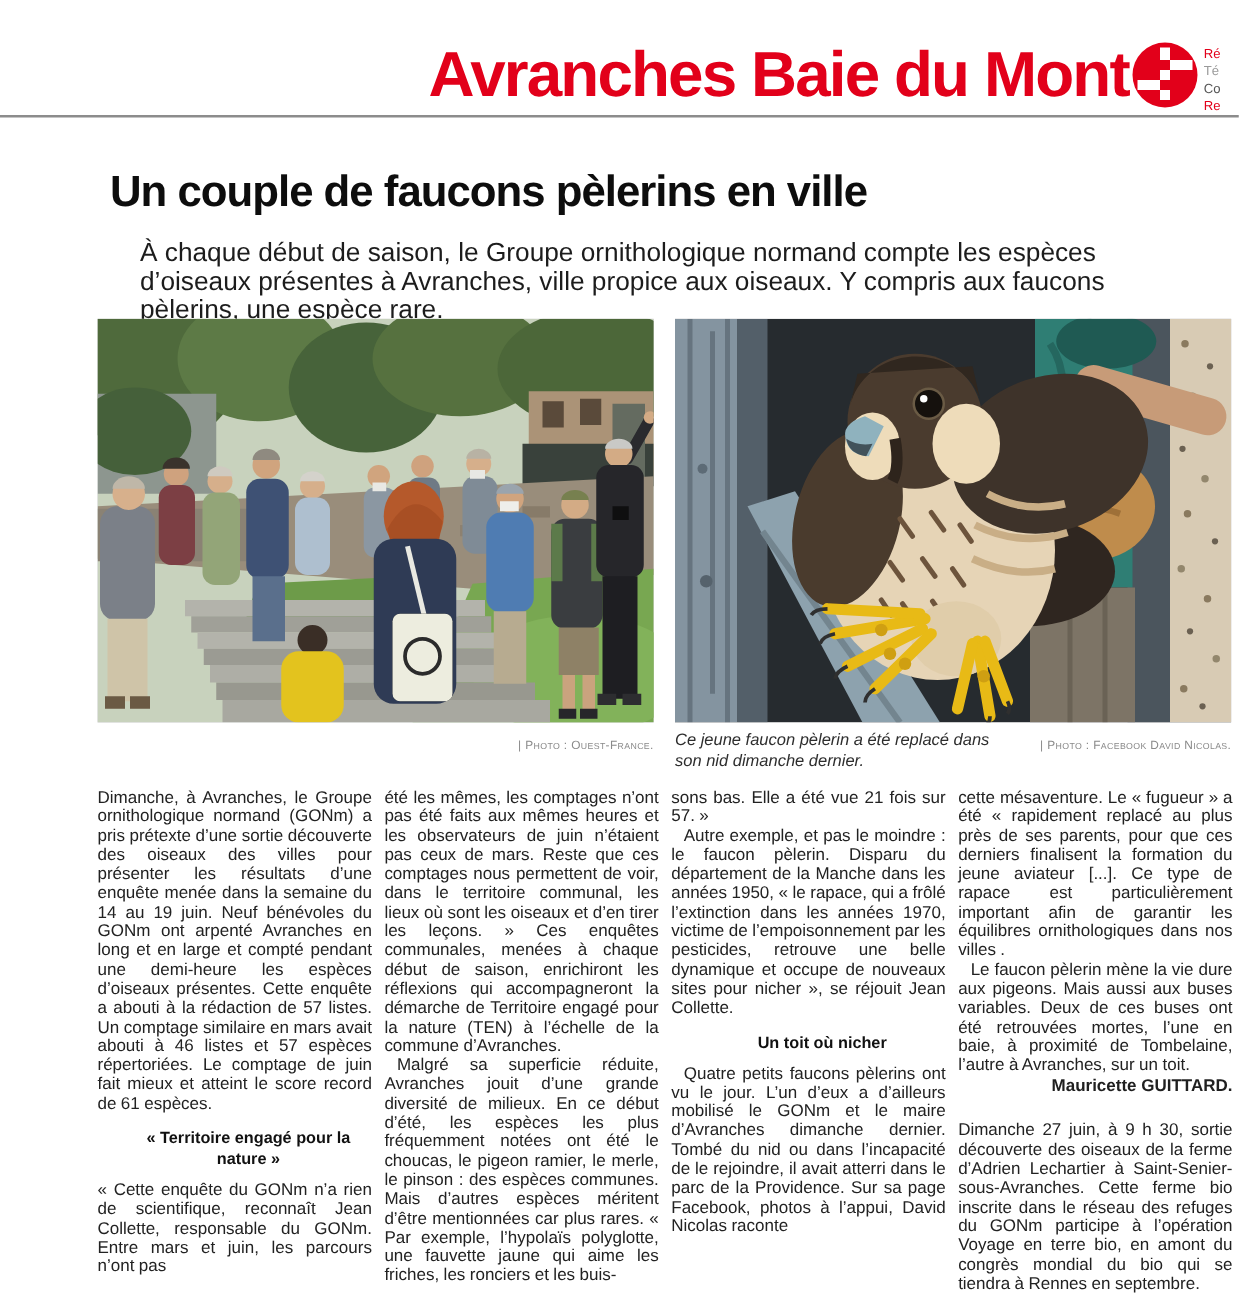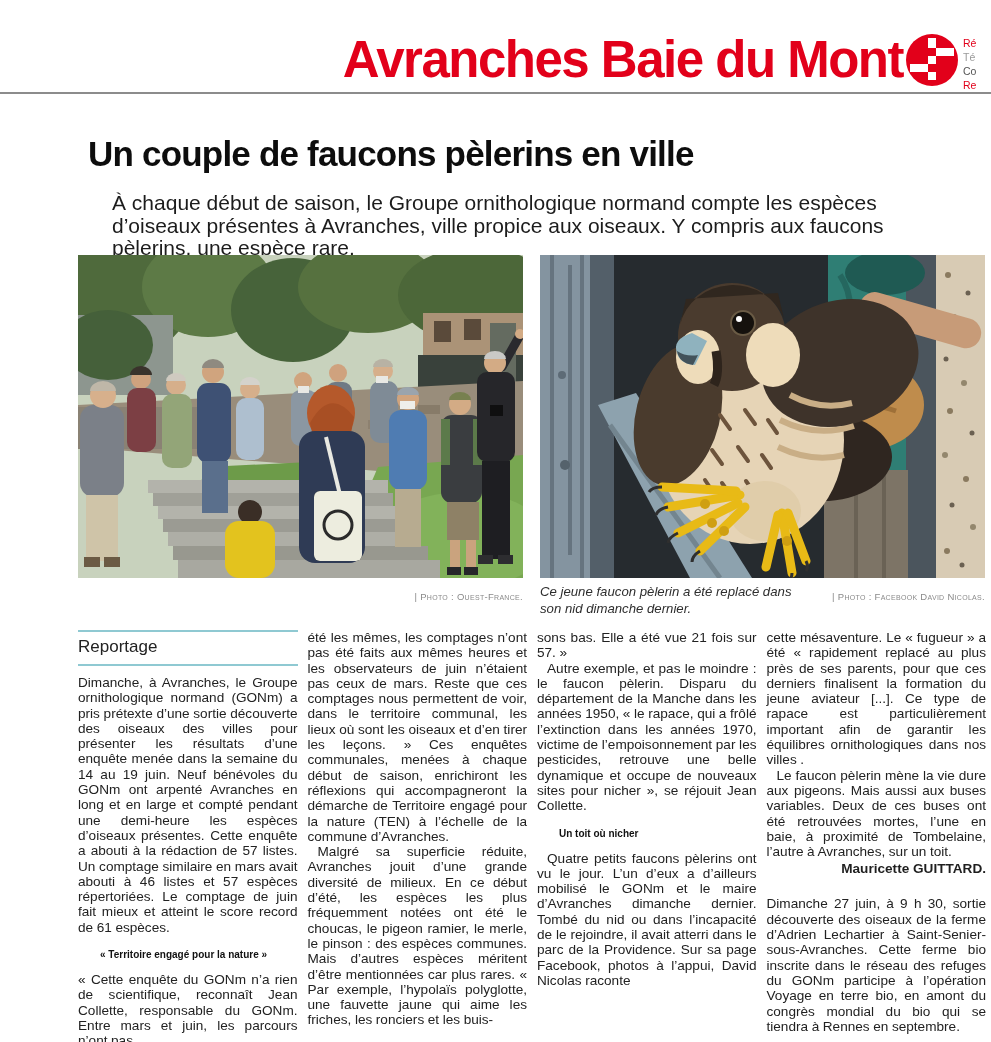--- a/index.html
+++ b/index.html
@@ -50,22 +50,22 @@
     font-size:17px; color:#222; padding:5px 0 7px;
     border-top:2px solid #8fc9d2; border-bottom:2px solid #8fc9d2; margin-bottom:9px;
   }
   .para {
     font-size:13.6px; line-height:15.3px; text-align:justify; color:#222;
     hyphens:auto; -webkit-hyphens:auto; word-spacing:-0.2px;
   }
   .para.ind { text-indent:10px; }
   .para.gap { margin-top:20px; }
   .b { font-weight:400; }
-  .subhead { font-size:10px; line-height:17px; font-weight:700; color:#111;
-    padding-left:22px; margin:11px 0 9px; }
+  .subhead { font-size:13px; line-height:17px; font-weight:700; color:#111;
+    padding-left:22px; margin:11px 0 9px;text-align:center; }
   .signature { font-size:13.6px; font-weight:700; text-align:right; margin-top:2px; }
 </style>
 </head>
 <body>
 
 <div class="masthead">
   <div class="masthead-title">Avranches Baie du Mont</div>
   <svg class="of-logo" viewBox="0 0 56 56">
     <circle cx="28" cy="28" r="26" fill="#e2001a"></circle>
     <rect x="24" y="6" width="8" height="42" fill="#fff"></rect>
@@ -296,21 +296,20 @@
 <div class="caption caption-left">
   <span class="credit">| Photo : Ouest-France.</span>
 </div>
 <div class="caption caption-right">
   <span class="credit">| Photo : Facebook David Nicolas.</span>
   <span>Ce jeune faucon pèlerin a été replacé dans son nid dimanche dernier.</span>
 </div>
 
 <div class="columns" id="columns">
     <div class="col">
-      <div class="kicker">Reportage</div>
       <p class="para"><span>Dimanche, à Avranches, le Groupe ornithologique normand (GONm) a pris prétexte d’une sortie découverte des oiseaux des villes pour présenter les résultats d’une enquête menée dans la semaine du 14 au 19 juin. Neuf bénévoles du GONm ont arpenté Avranches en long et en large et compté pendant une demi-heure les espèces d’oiseaux présentes. Cette enquête a abouti à la rédaction de 57 listes. Un comptage similaire en mars avait abouti à 46 listes et 57 espèces répertoriées. Le comptage de juin fait mieux et atteint le score record de 61 espèces.</span></p>
       <h3 class="subhead">« Territoire engagé pour la nature »</h3>
       <p class="para"><span class="b">« Cette enquête du GONm n’a rien de scientifique, </span><span>reconnaît Jean Collette, responsable du GONm. </span><span class="b">Entre mars et juin, les parcours n’ont pas</span></p>
     </div>
     <div class="col">
       <p class="para"><span class="b">été les mêmes, les comptages n’ont pas été faits aux mêmes heures et les observateurs de juin n’étaient pas ceux de mars. Reste que ces comptages nous permettent de voir, dans le territoire communal, les lieux où sont les oiseaux et d’en tirer les leçons. » </span><span>Ces enquêtes communales, menées à chaque début de saison, enrichiront les réflexions qui accompagneront la démarche de Territoire engagé pour la nature (TEN) à l’échelle de la commune d’Avranches.</span></p>
       <p class="para ind"><span>Malgré sa superficie réduite, Avranches jouit d’une grande diversité de milieux. En ce début d’été, les espèces les plus fréquemment notées ont été le choucas, le pigeon ramier, le merle, le pinson : des espèces communes. Mais d’autres espèces méritent d’être mentionnées car plus rares. </span><span class="b">« Par exemple, l’hypolaïs polyglotte, une fauvette jaune qui aime les friches, les ronciers et les buis-</span></p>
     </div>
     <div class="col">
       <p class="para"><span class="b">sons bas. Elle a été vue 21 fois sur 57. »</span></p>

